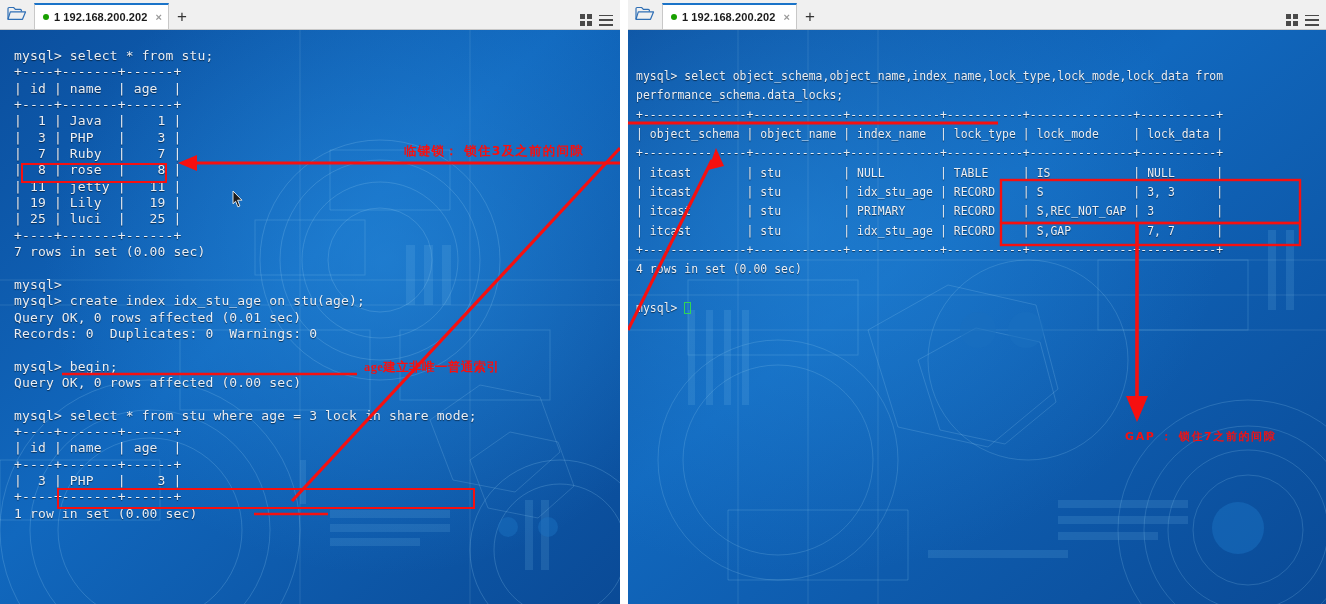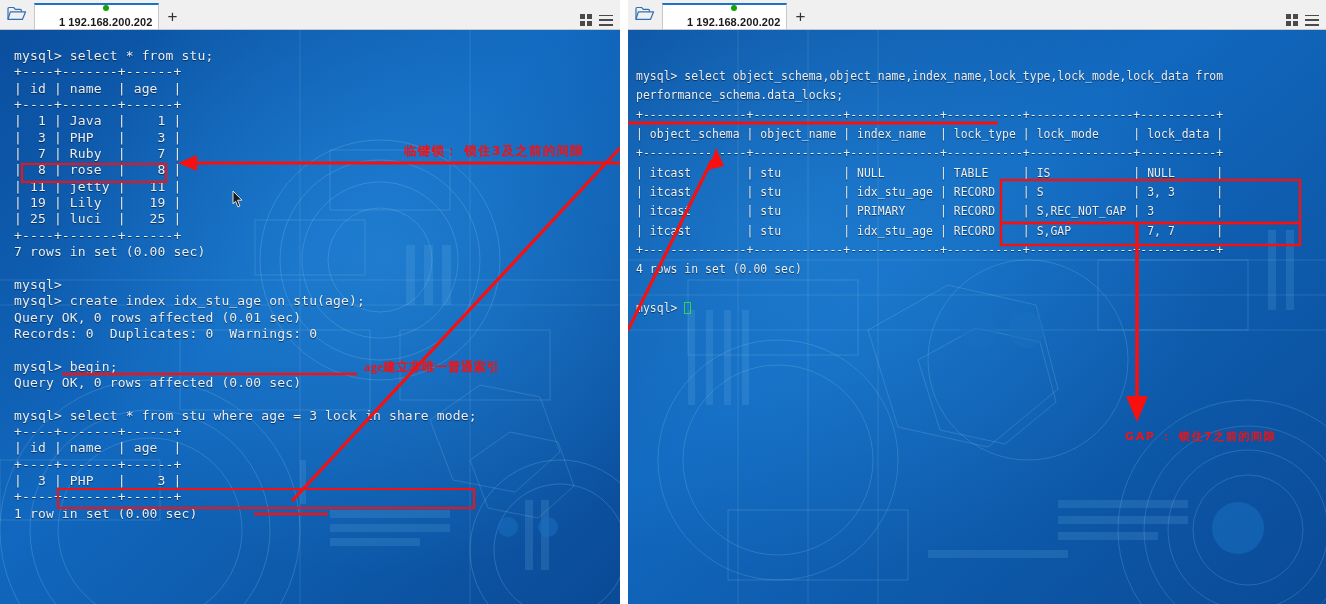--- a/index.html
+++ b/index.html
@@ -25,24 +25,23 @@
   .folder-btn{
     width:34px;height:30px;display:flex;align-items:center;justify-content:center;
     flex:0 0 auto;
   }
   .folder-ico{display:block;}
   .tab{
     position:relative;height:26px;background:#ffffff;
     border:1px solid #c8c8c8;border-bottom:none;
     border-top:2px solid #1a73c8;
     display:flex;align-items:center;gap:5px;
-    padding:0 6px 0 24px;box-sizing:border-box;
+    padding:0 6px 0 8px;box-sizing:border-box;
     font-size:11px;font-weight:bold;color:#1b1b1b;
     white-space:nowrap;
-    flex-direction:column;
   }
   .tab .dot{width:6px;height:6px;border-radius:50%;background:#18a000;flex:0 0 auto;}
   .tab .label{letter-spacing:.1px;}
   .tab .x{color:#999;font-size:11px;margin-left:3px;cursor:default;}
   .newtab{
     width:26px;height:26px;display:flex;align-items:center;justify-content:center;
     font-size:17px;color:#333;font-weight:400;line-height:1;
   }
   .tabbar-right{margin-left:auto;display:flex;align-items:center;gap:7px;padding:0 7px 3px 0;}
   .ico-grid{display:grid;grid-template-columns:5px 5px;grid-template-rows:5px 5px;gap:2px;}

